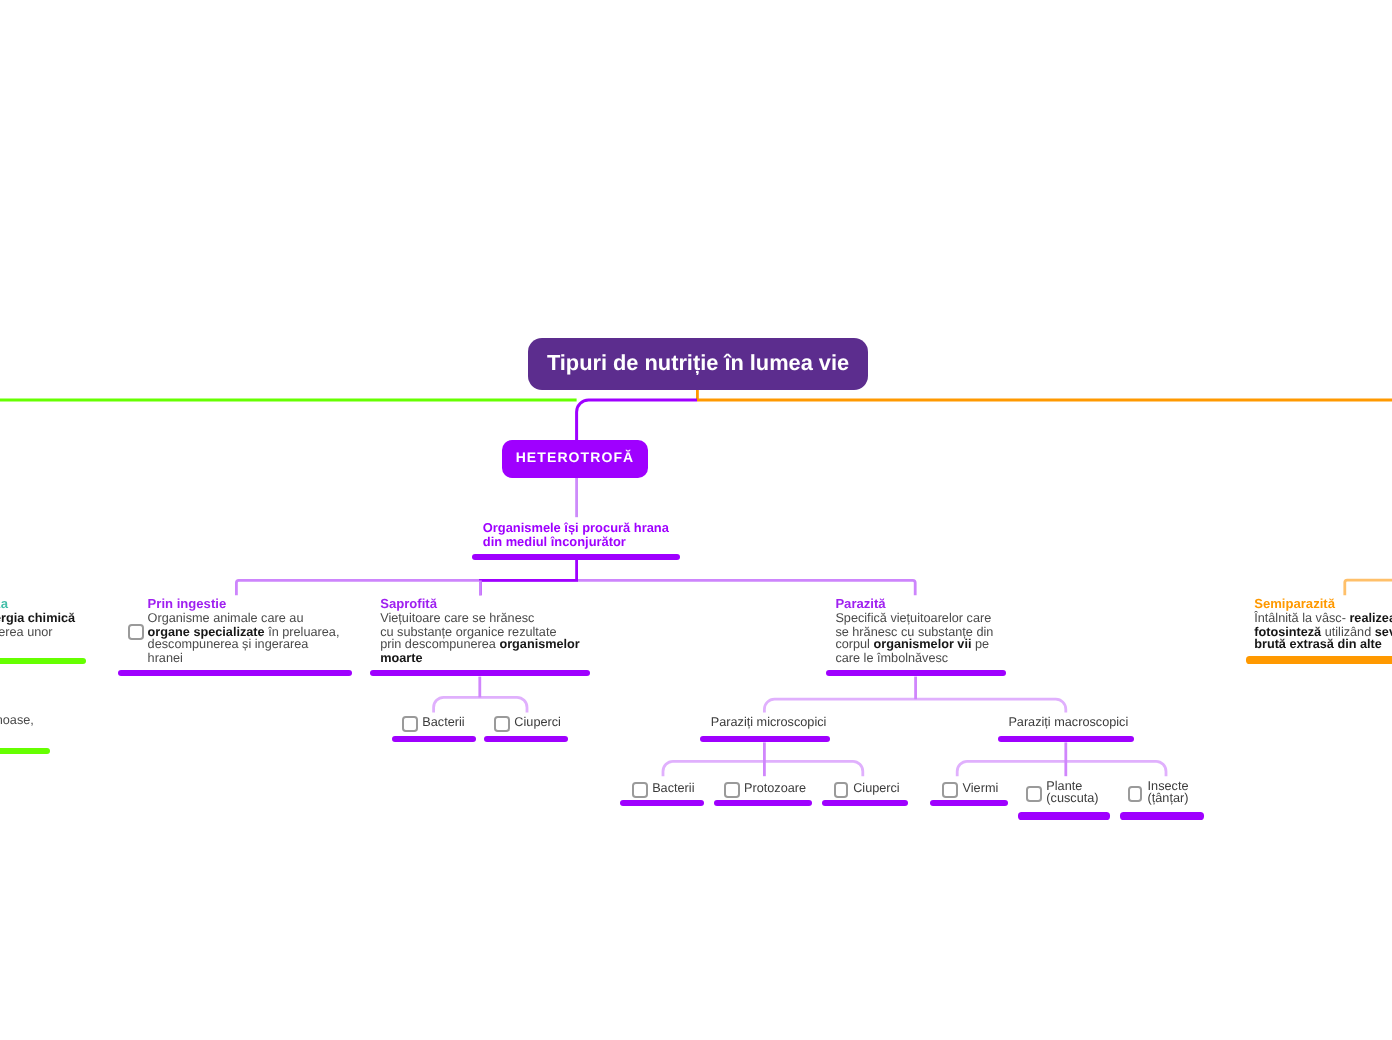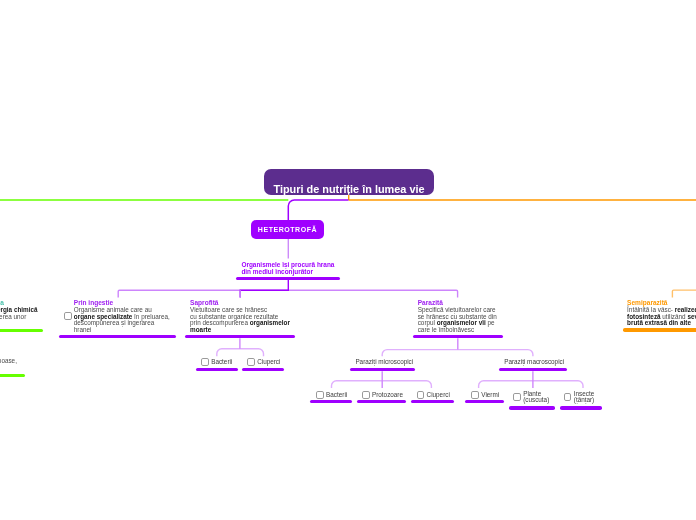--- a/index.html
+++ b/index.html
@@ -6,21 +6,21 @@
   html,body{margin:0;padding:0;background:#ffffff;}
   body{width:696px;height:520px;overflow:hidden;
        font-family:"Liberation Sans",sans-serif;
        -webkit-font-smoothing:antialiased;}
   #canvas{position:relative;width:696px;height:520px;background:#fff;overflow:hidden;}
 
   svg#links{position:absolute;left:0;top:0;width:696px;height:520px;}
 
   .rootbox{position:absolute;background:#5c2d8e;border-radius:7px;color:#fff;
     font-weight:bold;font-size:10.9px;white-space:nowrap;
-    display:flex;align-items:flex-end;justify-content:center;}
+    display:flex;align-items:center;justify-content:center;}
 
   .l1box{position:absolute;background:#9f00ff;border-radius:5px;color:#fff;
     font-weight:bold;font-size:7px;letter-spacing:0.55px;white-space:nowrap;
     display:flex;align-items:center;justify-content:center;}
 
   .tnode{position:absolute;}
   .ttl{font-weight:bold;font-size:6.55px;line-height:6.8px;white-space:nowrap;}
   .bdy{font-size:6.35px;line-height:6.75px;color:#4a4a4a;white-space:nowrap;}
   .bdy b{color:#161616;font-weight:bold;}
 

